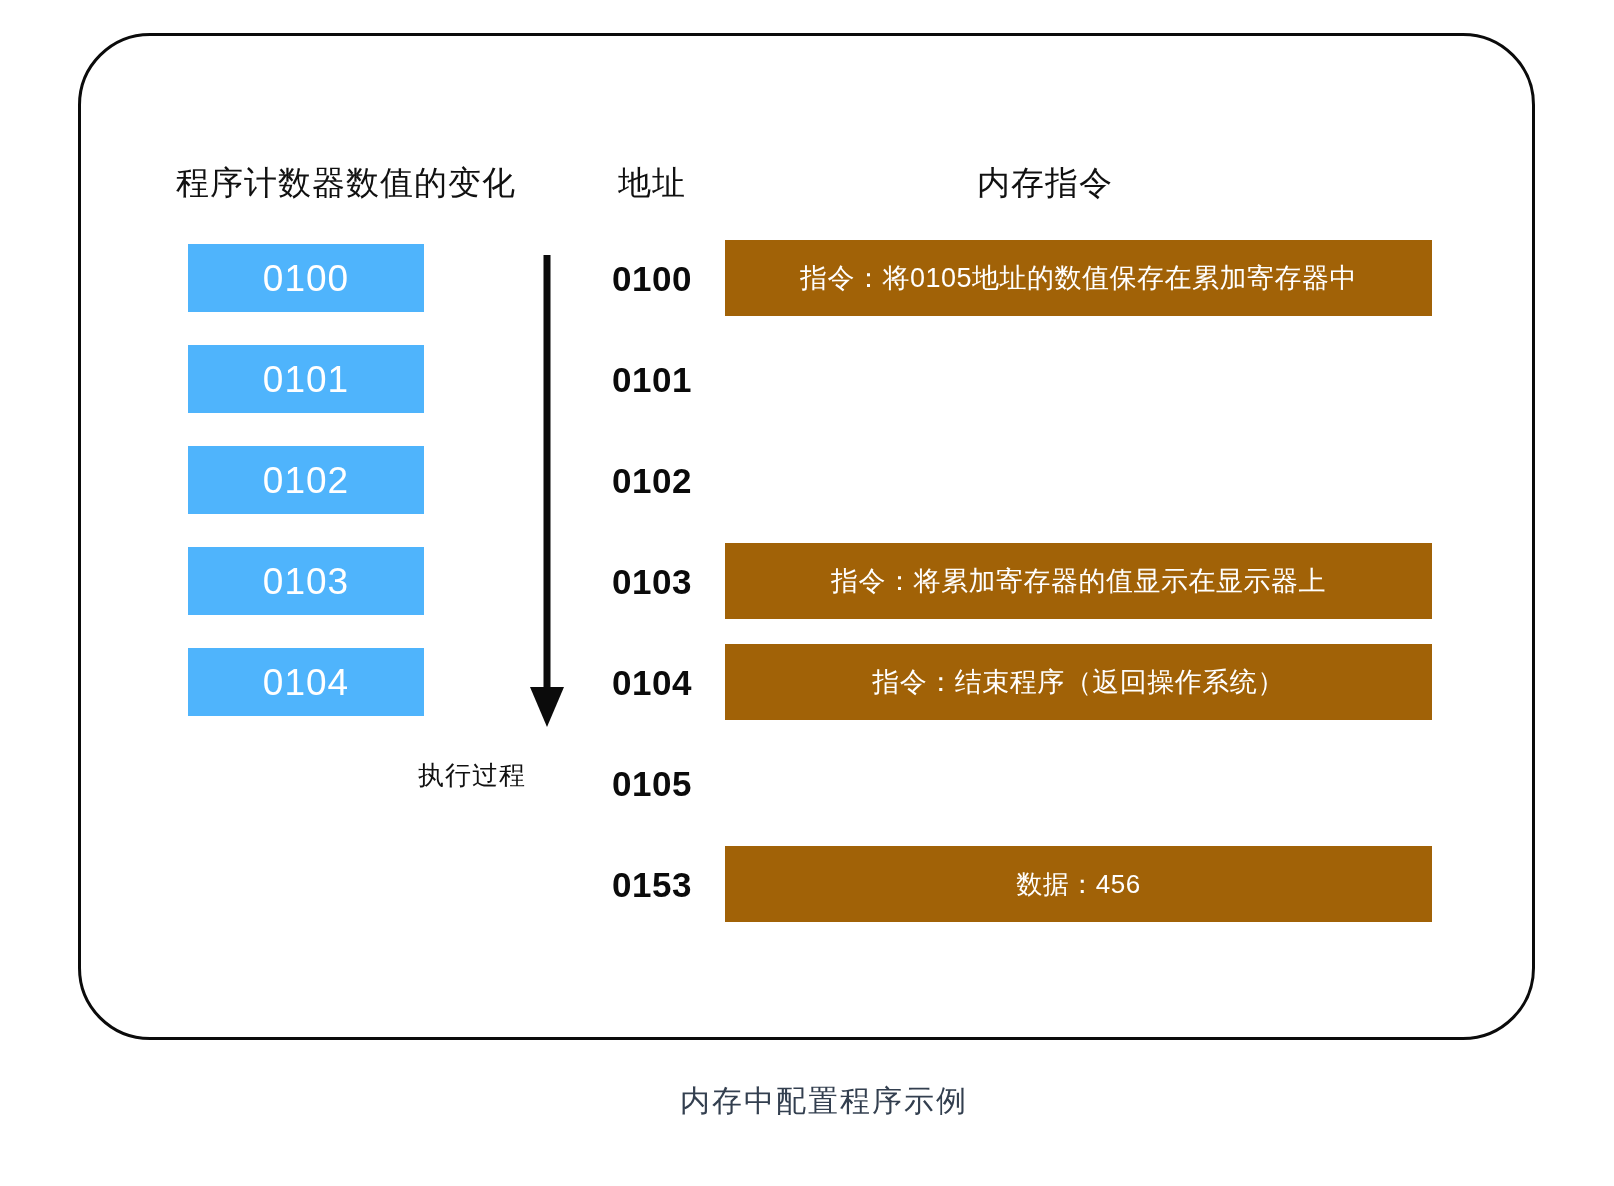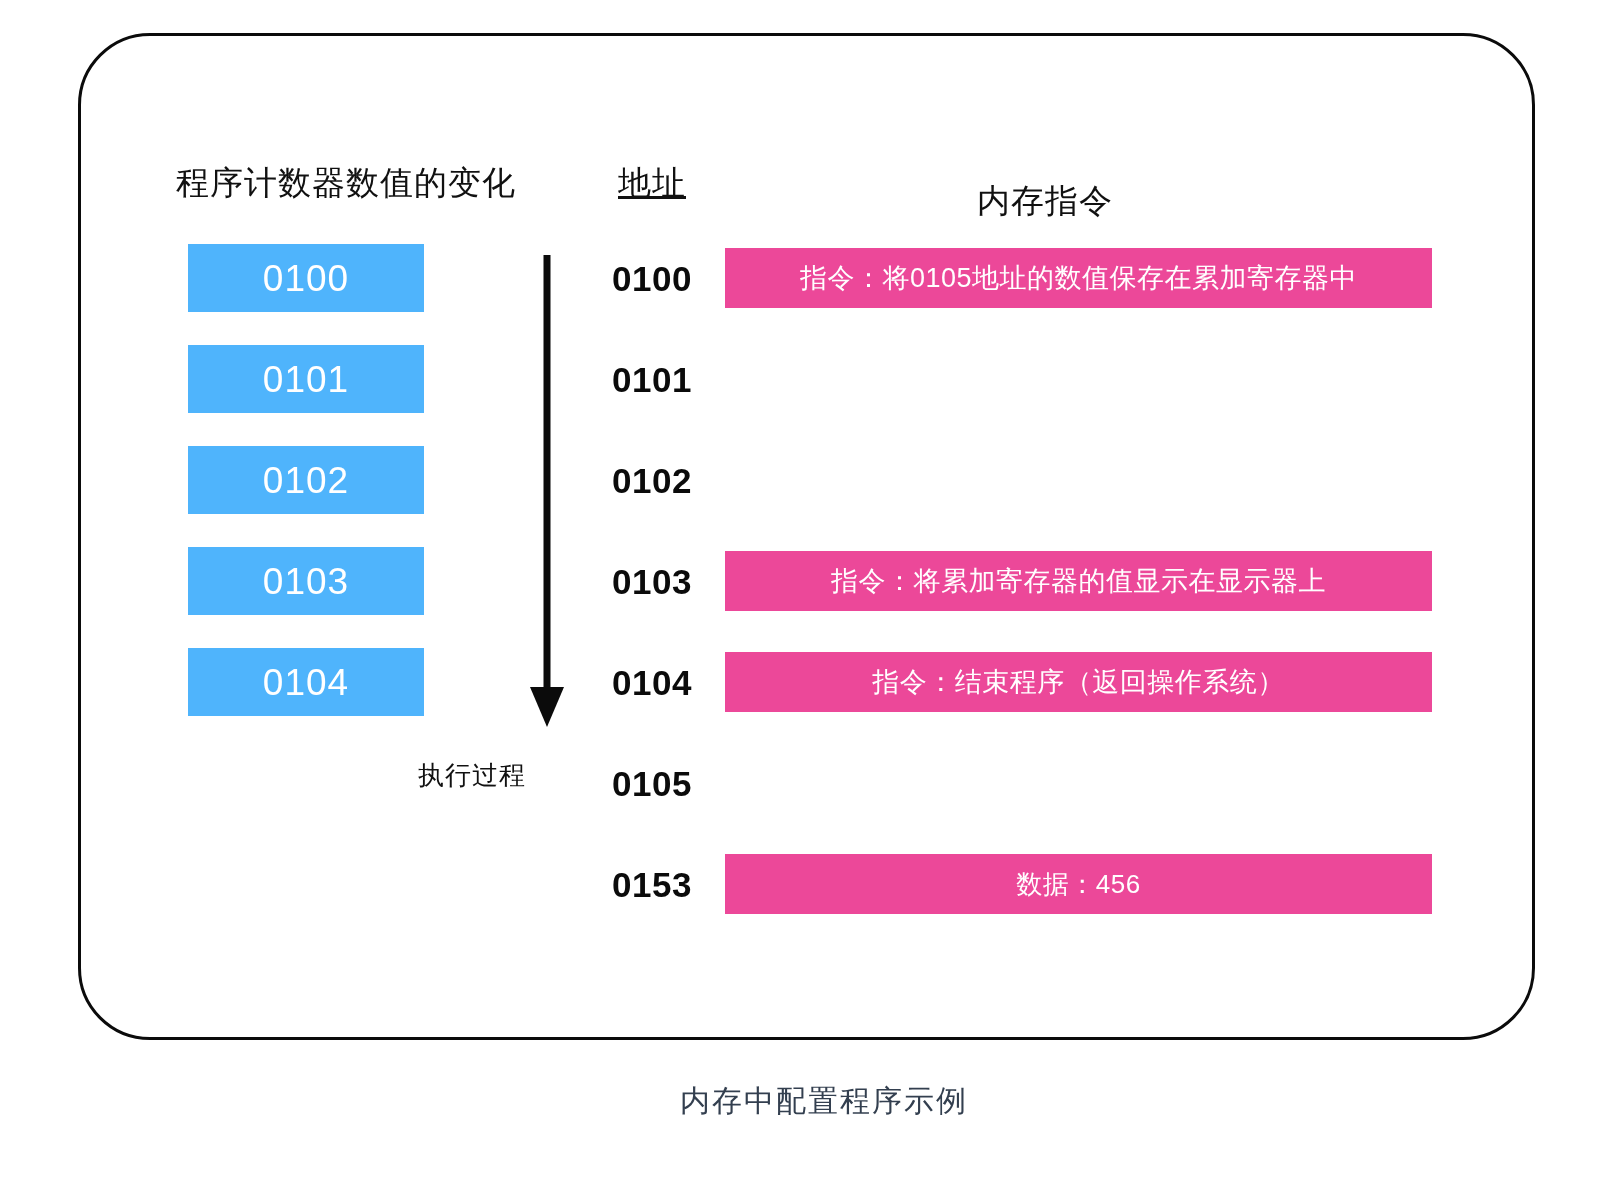--- a/index.html
+++ b/index.html
@@ -33,22 +33,22 @@
   .col-header {
     position: absolute;
     font-size: 33px;
     font-weight: 400;
     color: #111111;
     letter-spacing: 1px;
     white-space: nowrap;
     line-height: 1;
   }
   #header-pc      { left: 136px; top: 166px; margin-left: 40px; }
-  #header-address { left: 618px; top: 166px; text-decoration: underline; }
-  #header-memory  { left: 977px; top: 184px; }
+  #header-address { left: 618px; top: 166px; }
+  #header-memory  { left: 977px; top: 166px; }
 
   
   #pc-column {
     position: absolute;
     left: 188px;
     top: 244px;
     width: 236px;
   }
   .pc-box {
     width: 236px;
@@ -103,22 +103,22 @@
     width: 113px;
     font-size: 35px;
     font-weight: bold;
     color: #0b0b0b;
     letter-spacing: 0.5px;
     line-height: 1;
     flex: 0 0 auto;
   }
   .mem-bar {
     width: 707px;
-    height: 60px;
-    background: #ec4899;
+    height: 76px;
+    background: #a16207;
     display: flex;
     align-items: center;
     justify-content: center;
     box-sizing: border-box;
     flex: 0 0 auto;
   }
   .mem-bar-text {
     color: #ffffff;
     font-size: 27px;
     font-weight: 400;

